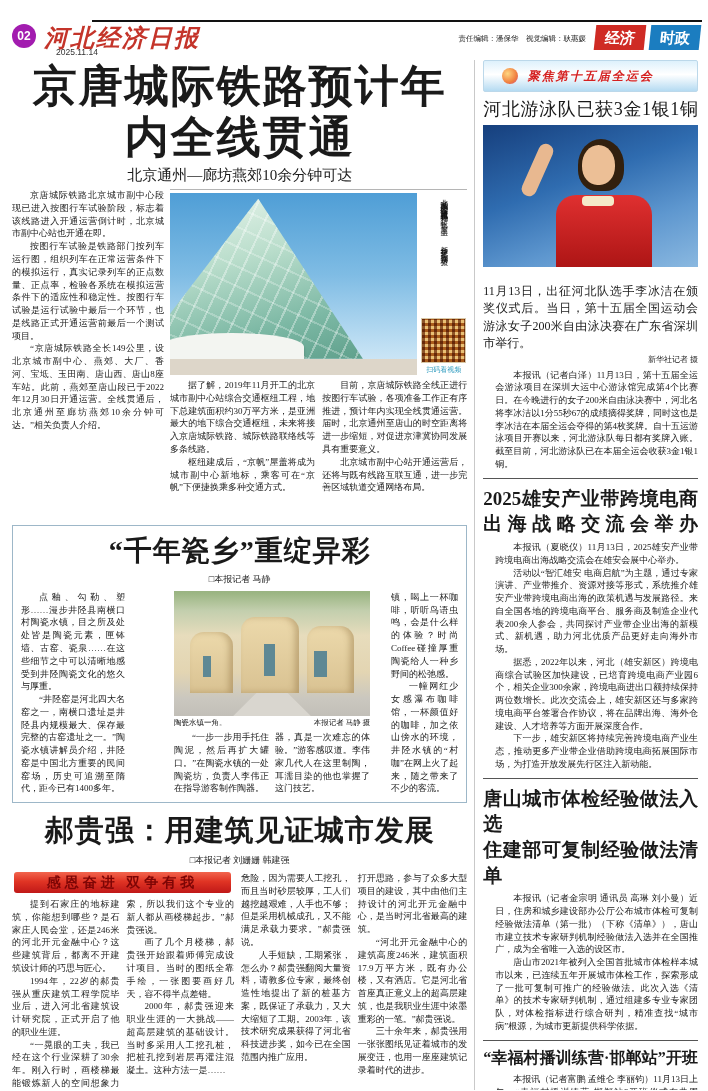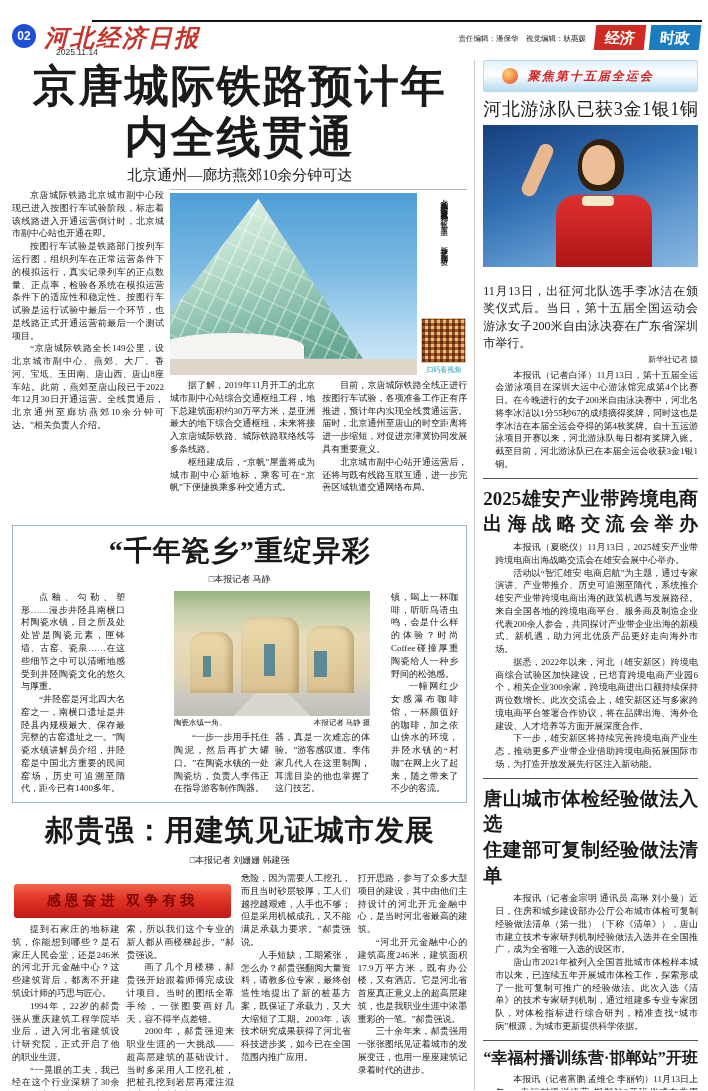--- a/index.html
+++ b/index.html
@@ -4,21 +4,21 @@
 <style>
   * { box-sizing: border-box; }
   html,body { margin:0; padding:0; background:#e8e8e8; }
   .page { width:708px; height:1091px; background:#fff; position:relative; overflow:hidden;
           font-family:"Liberation Serif","DejaVu Serif",serif; color:#1a1a1a; margin:0 auto; }
 
   
   .hdr { position:relative; height:58px; }
   .topline { position:absolute; left:92px; right:6px; top:20px; border-top:2px solid #121212; }
   .pageno { position:absolute; left:12px; top:24px; width:24px; height:24px; border-radius:50%;
-            background:#1d4ed8; color:#fff; font:bold 12px/24px "Liberation Sans",sans-serif; text-align:center; }
+            background:#a21caf; color:#fff; font:bold 12px/24px "Liberation Sans",sans-serif; text-align:center; }
   .masthead { position:absolute; left:44px; top:22px; font-size:24px; color:#c4342a; font-weight:bold;
               font-style:italic; letter-spacing:2px; }
   .pubdate { position:absolute; left:56px; top:47px; font:8.5px "Liberation Sans",sans-serif; color:#333; }
   .editors { position:absolute; right:122px; top:34px; font:7.5px "Liberation Sans",sans-serif; color:#222; }
   .tags { position:absolute; right:8px; top:25px; display:flex; }
   .tag { color:#fff; font:bold 15px/1 "Liberation Sans",sans-serif; padding:5px 10px; transform:skewX(-6deg); }
   .tag-red { background:#cf2b24; }
   .tag-blue { background:#1b7dc0; margin-left:5px; }
 
   
@@ -72,21 +72,21 @@
   .a2-cap { display:flex; justify-content:space-between; font-size:7.5px; margin-top:2px; color:#111; }
   .a2-below { display:flex; gap:6px; margin-top:3px; flex:1; overflow:hidden; }
   .a2-below .col { flex:1; }
   .a2-c4 { flex:1;margin-top:14px; }
 
   
   .a3 { margin-top:8px; }
   .hl3 { font-size:29px; font-weight:bold; text-align:center; letter-spacing:1px; }
   .a3-row { display:flex; gap:7px; height:282px; overflow:hidden; }
   .a3-group { width:222px; }
-  .red-banner { height:34px; margin:12px 3px 5px 2px; border-radius:3px;
+  .red-banner { height:21px; margin:0 3px 5px 2px; border-radius:3px;
                 background:linear-gradient(180deg,#f2654e 0%,#e03424 45%,#c01818 100%);
                 display:flex; align-items:center; justify-content:center;
                 font-size:14px; font-weight:bold; color:#7d0505; letter-spacing:4px; }
   .a3-inner { display:flex; gap:7px; height:252px; overflow:hidden; }
   .a3-inner .col { flex:1; }
   .a3-c3,.a3-c4 { flex:1; }
 
   
   .games-banner { height:32px; border:1px solid #bcd8ea; border-radius:2px; position:relative;
                   background:linear-gradient(180deg,#def1fc 0%,#ffffff 45%,#b5dbf2 100%);
@@ -264,21 +264,21 @@
         </div>
       </article>
 
       <hr class="rdiv">
 
       <article>
         <div class="rh2">2025雄安产业带跨境电商</div>
         <div class="rh2">出海战略交流会举办</div>
         <div class="txt rbody">
           <p>本报讯（夏晓仪）11月13日，2025雄安产业带跨境电商出海战略交流会在雄安会展中心举办。</p>
-          <p>活动以“智汇雄安 电商启航”为主题，通过专家演讲、产业带推介、历史可追溯至隋代，系统推介雄安产业带跨境电商出海的政策机遇与发展路径。来自全国各地的跨境电商平台、服务商及制造企业代表200余人参会，共同探讨产业带企业出海的新模式、新机遇，助力河北优质产品更好走向海外市场。</p>
+          <p>活动以“智汇雄安 电商启航”为主题，通过专家演讲、产业带推介、资源对接等形式，系统推介雄安产业带跨境电商出海的政策机遇与发展路径。来自全国各地的跨境电商平台、服务商及制造企业代表200余人参会，共同探讨产业带企业出海的新模式、新机遇，助力河北优质产品更好走向海外市场。</p>
           <p>据悉，2022年以来，河北（雄安新区）跨境电商综合试验区加快建设，已培育跨境电商产业园6个，相关企业300余家，跨境电商进出口额持续保持两位数增长。此次交流会上，雄安新区还与多家跨境电商平台签署合作协议，将在品牌出海、海外仓建设、人才培养等方面开展深度合作。</p>
           <p>下一步，雄安新区将持续完善跨境电商产业生态，推动更多产业带企业借助跨境电商拓展国际市场，为打造开放发展先行区注入新动能。</p>
         </div>
       </article>
 
       <hr class="rdiv">
 
       <article>
         <div class="rh2">唐山城市体检经验做法入选</div>
         <div class="rh2">住建部可复制经验做法清单</div>

